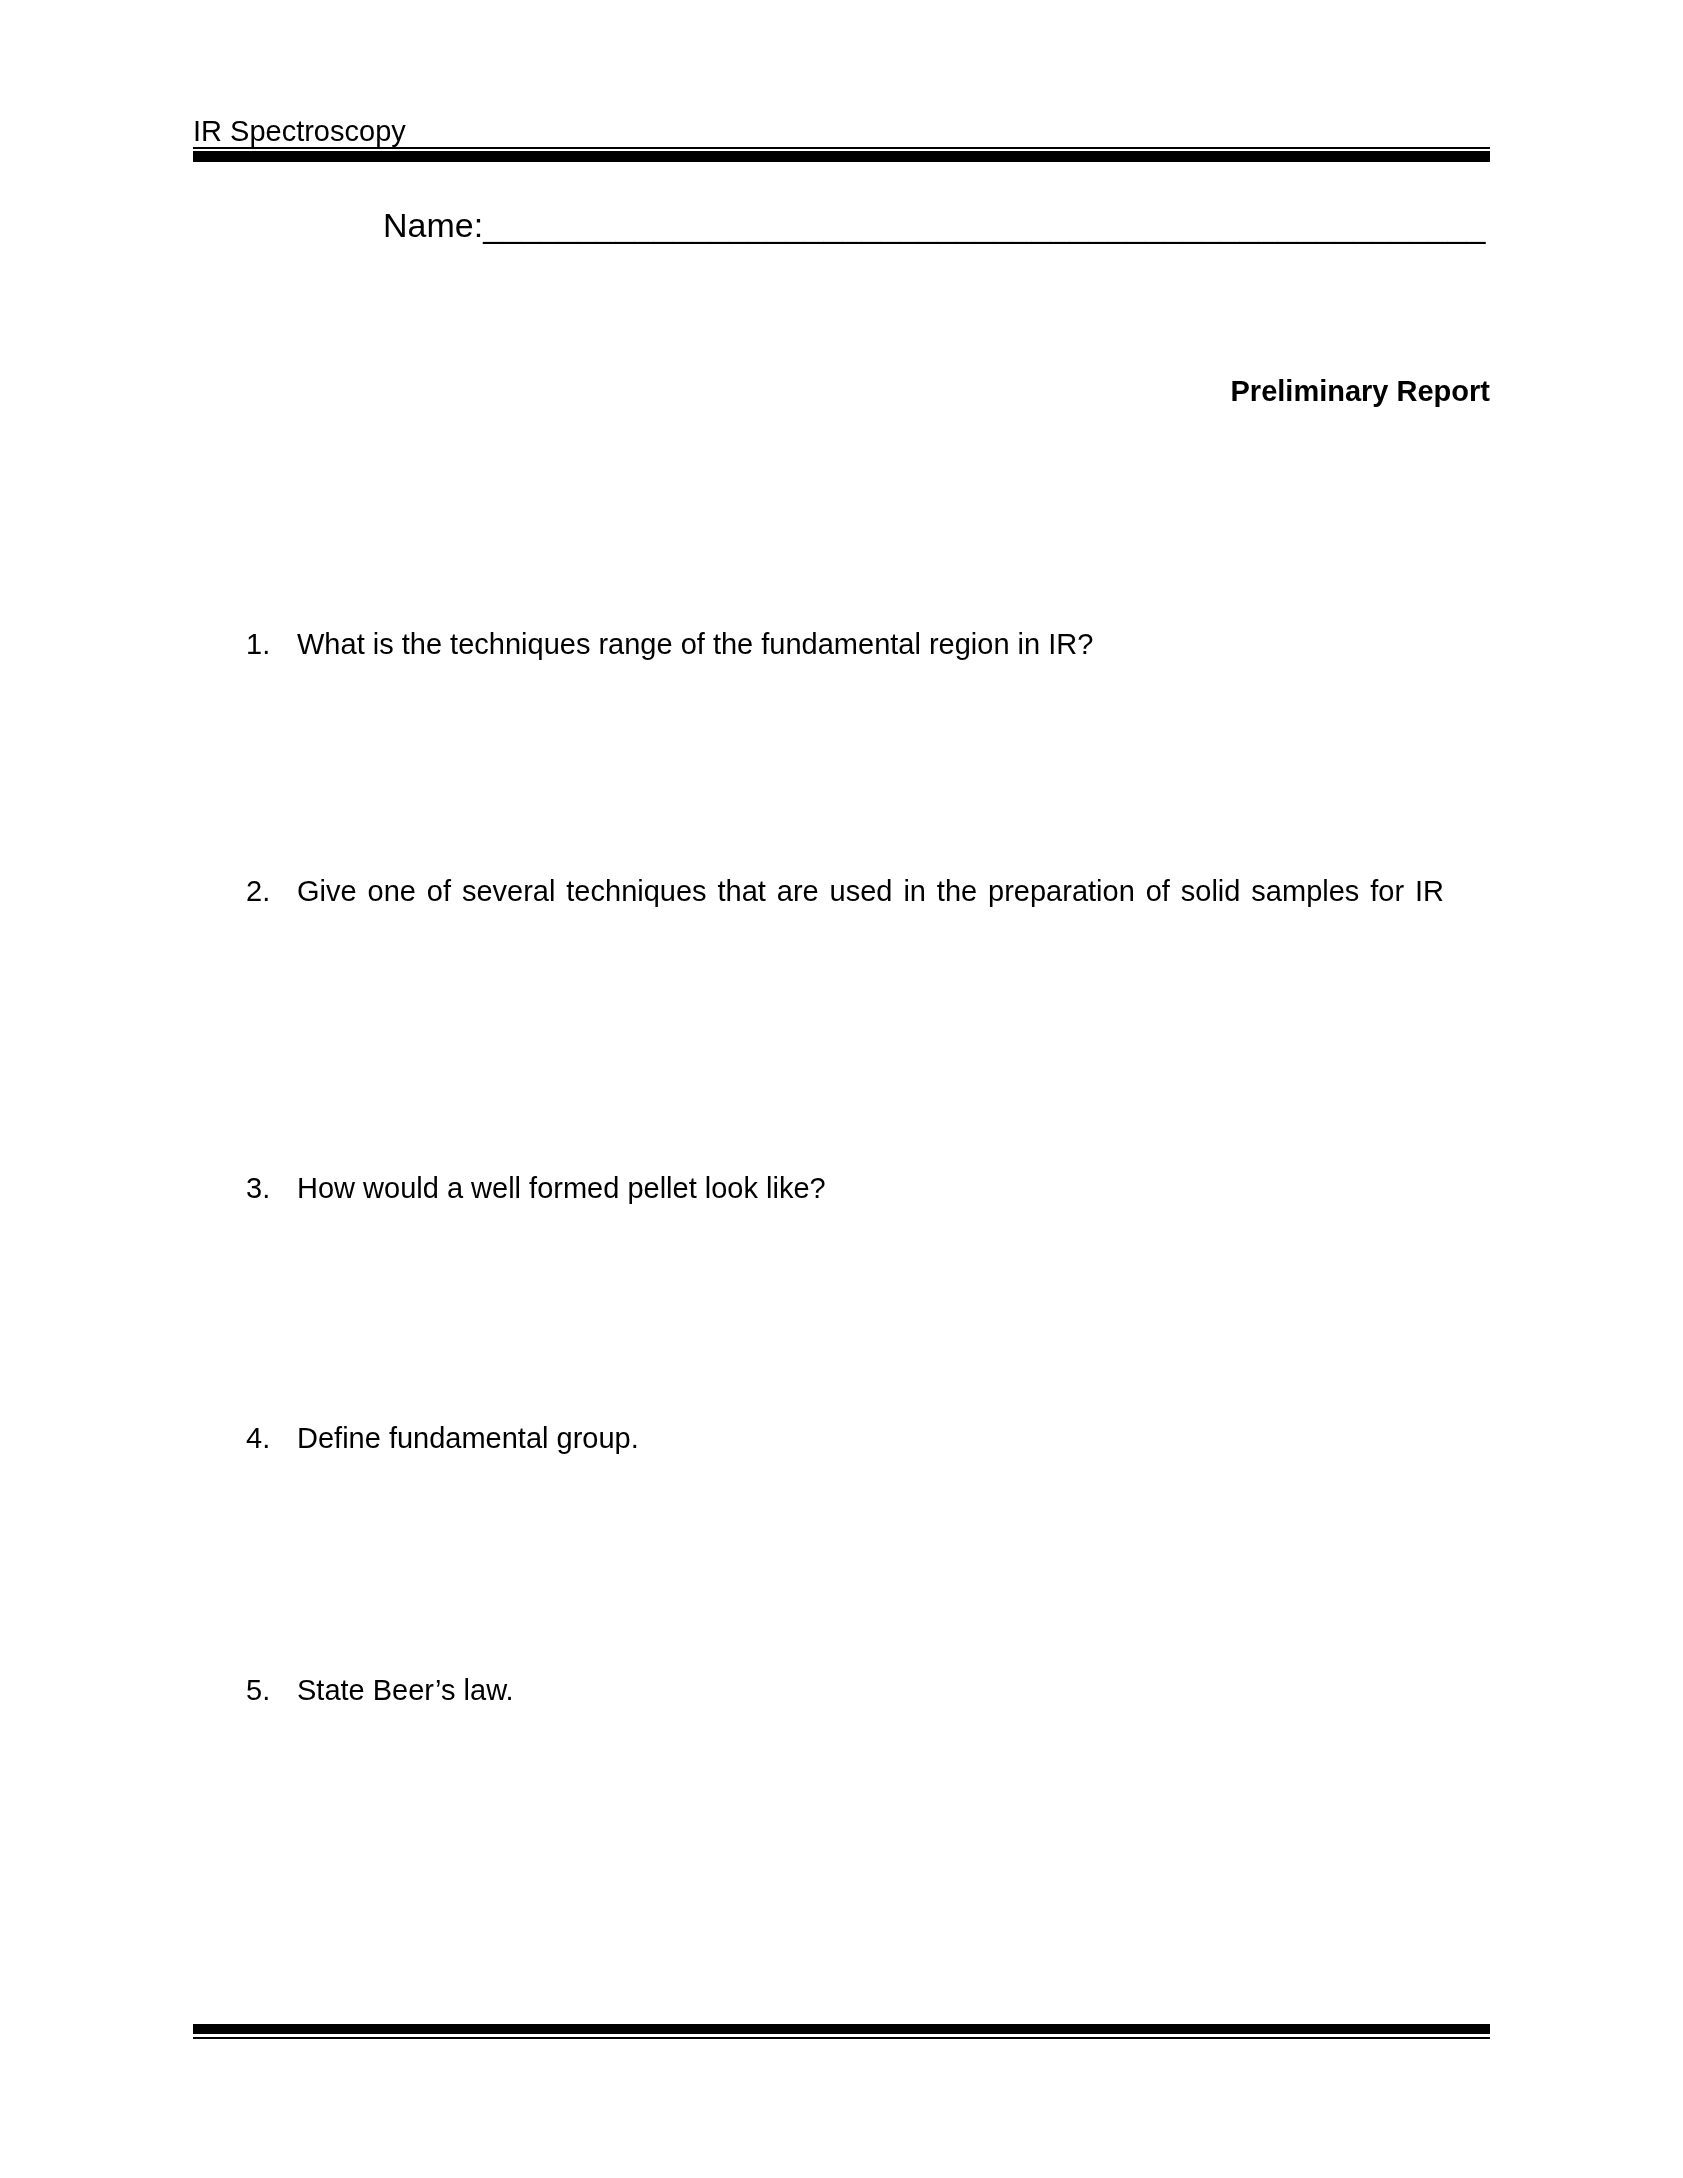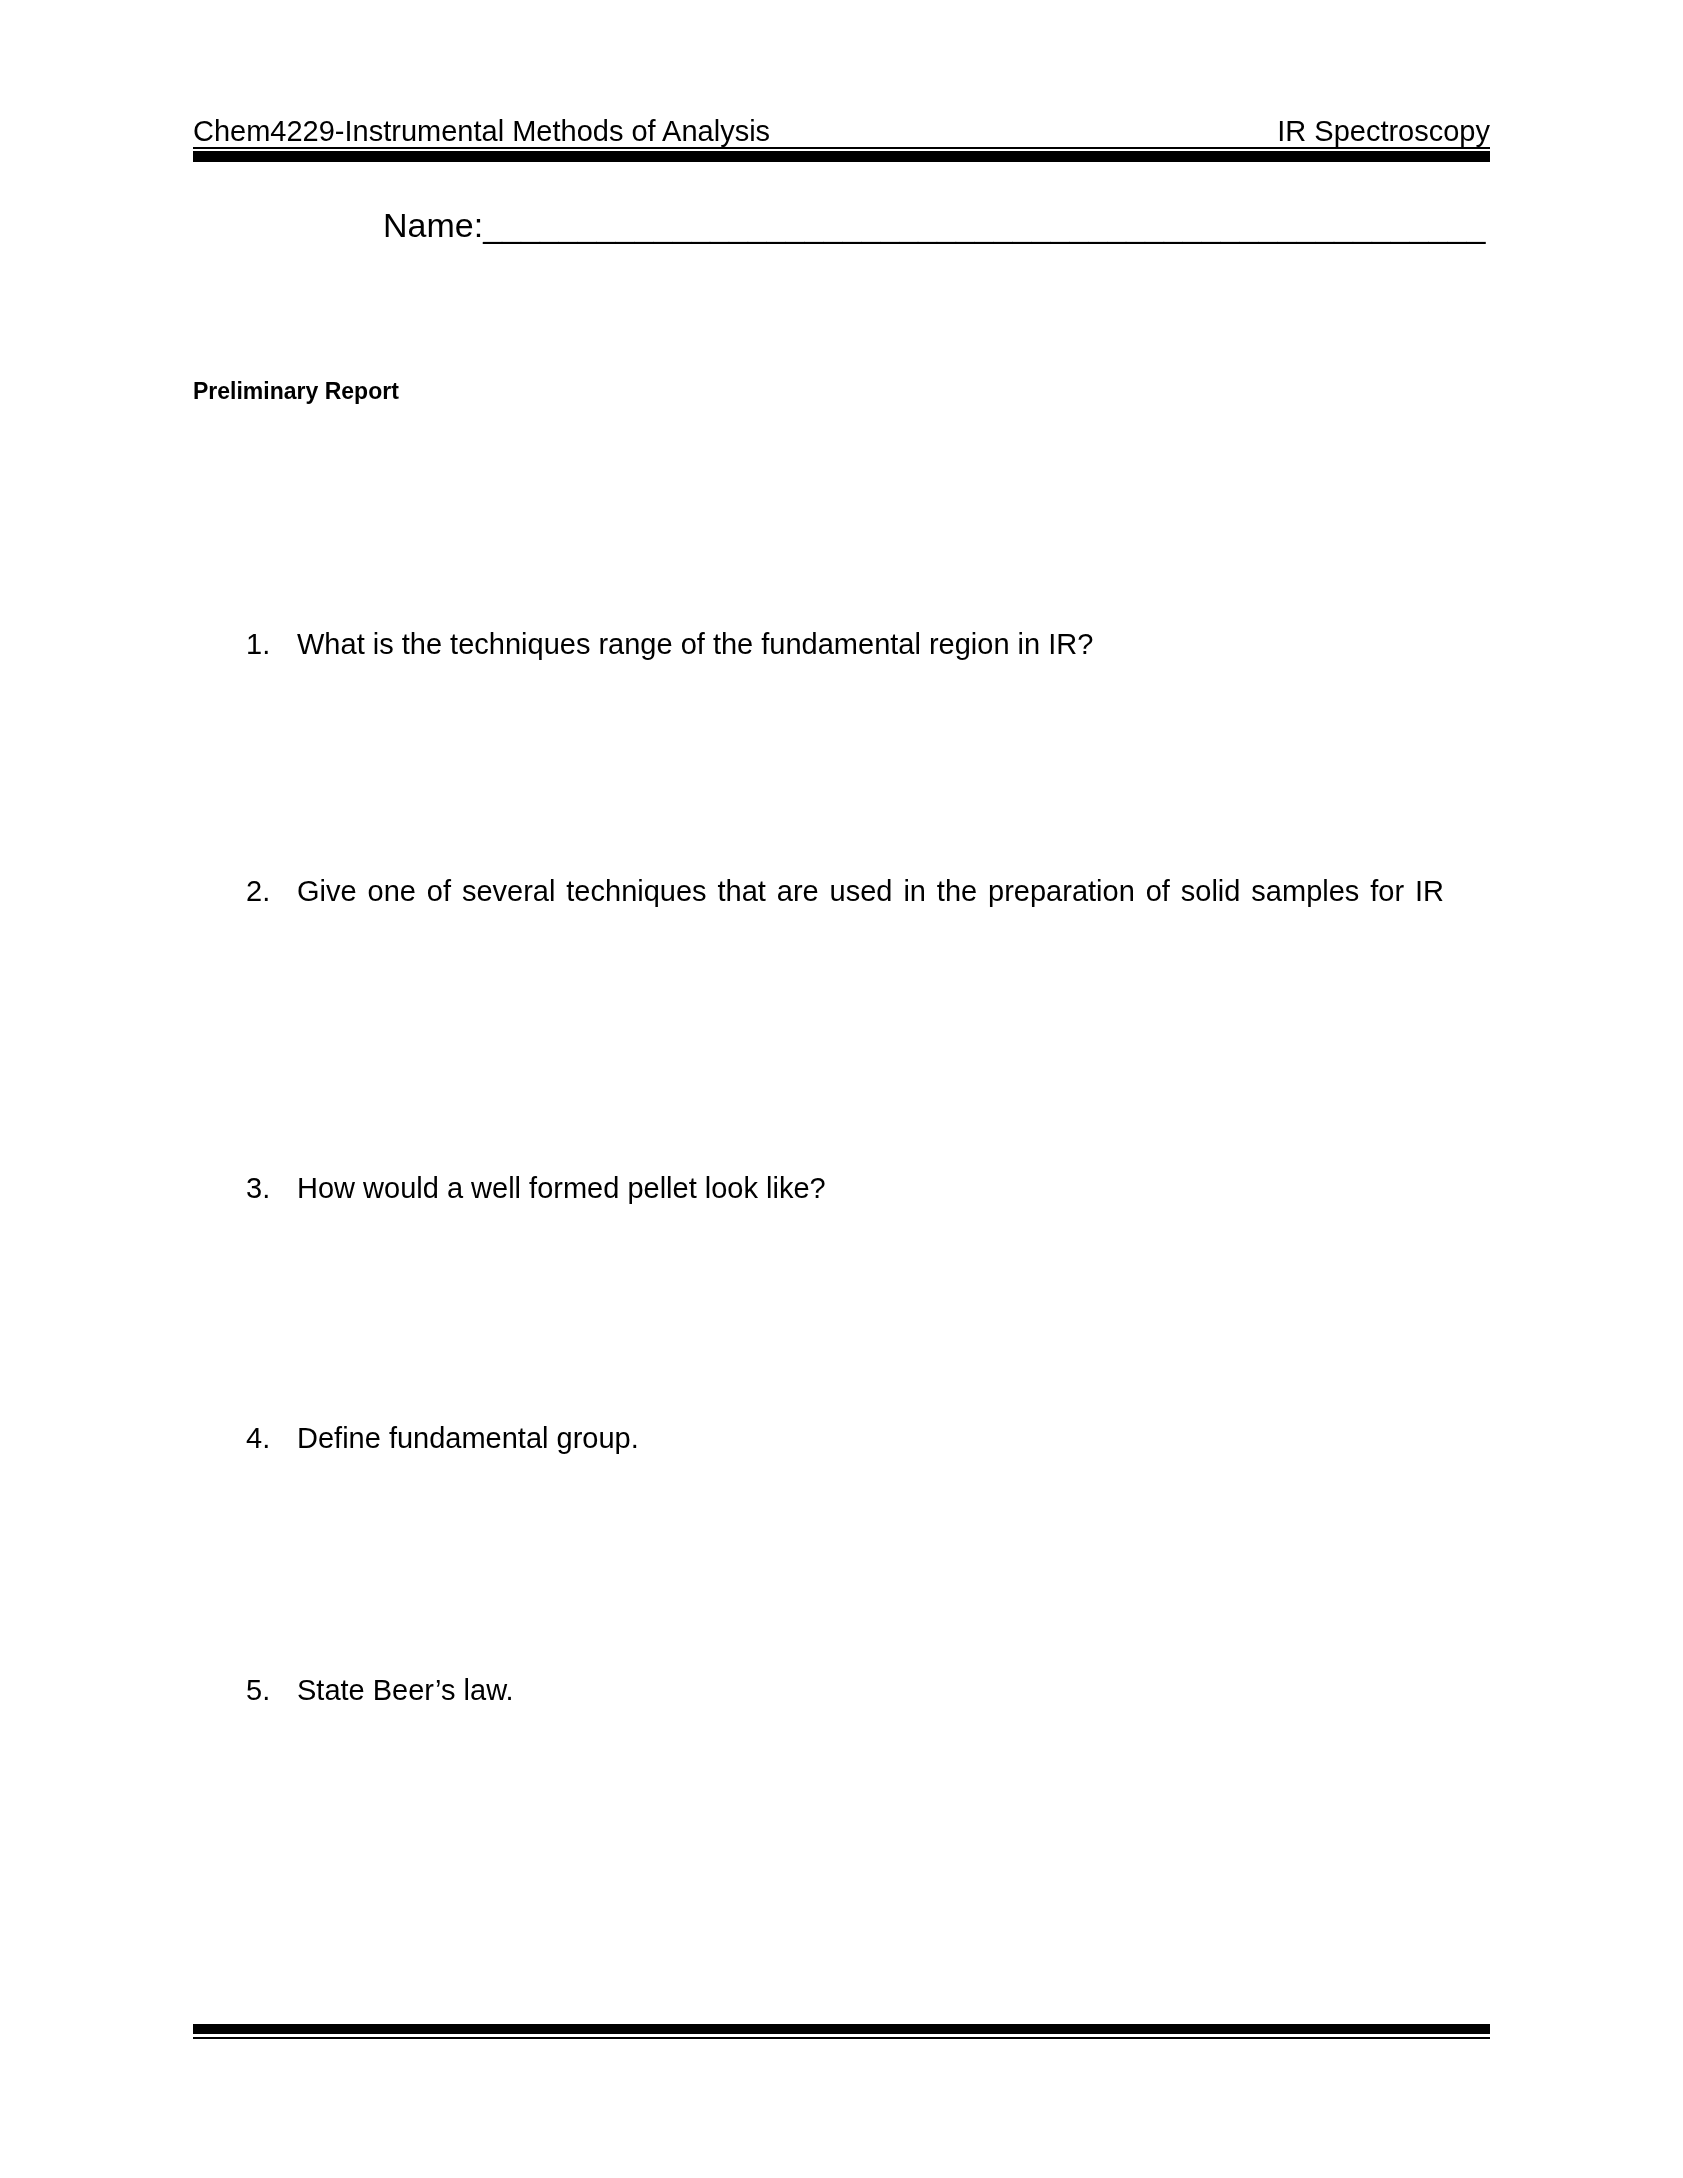--- a/index.html
+++ b/index.html
@@ -32,22 +32,22 @@
   .student-info{
     left:383px;top:203px;
     font-size:34px;line-height:45px;
     white-space:nowrap;
   }
   .blank{letter-spacing:0;}
 
   
   .title-block{
     left:193px;right:193px;top:370px;
-    text-align:left;
-    font-size:23px;line-height:42px;
+    text-align:right;
+    font-size:29px;line-height:42px;
   }
   .title-main{font-weight:bold;}
 
   
   .question{
     left:246px;width:1198px;
     font-size:29px;line-height:45px;
   }
   .q-num{position:absolute;left:0;top:0;}
   .q-text{margin-left:51px;}
@@ -70,21 +70,20 @@
   }
   .footer-thin-line{
     left:193px;right:193px;top:2037px;height:0;
     border-top:2px solid var(--ink);
   }
 </style>
 </head>
 <body>
 
 <div class="abs header-row">
-  <span>Chem4229-Instrumental Methods of Analysis</span>
   <span>IR Spectroscopy</span>
 </div>
 <div class="abs header-thick-bar"></div>
 
 <div class="abs student-info">
   <div>
     <span>Name:</span><span class="blank">_____________________________________________________</span>
   </div>
 </div>
 

